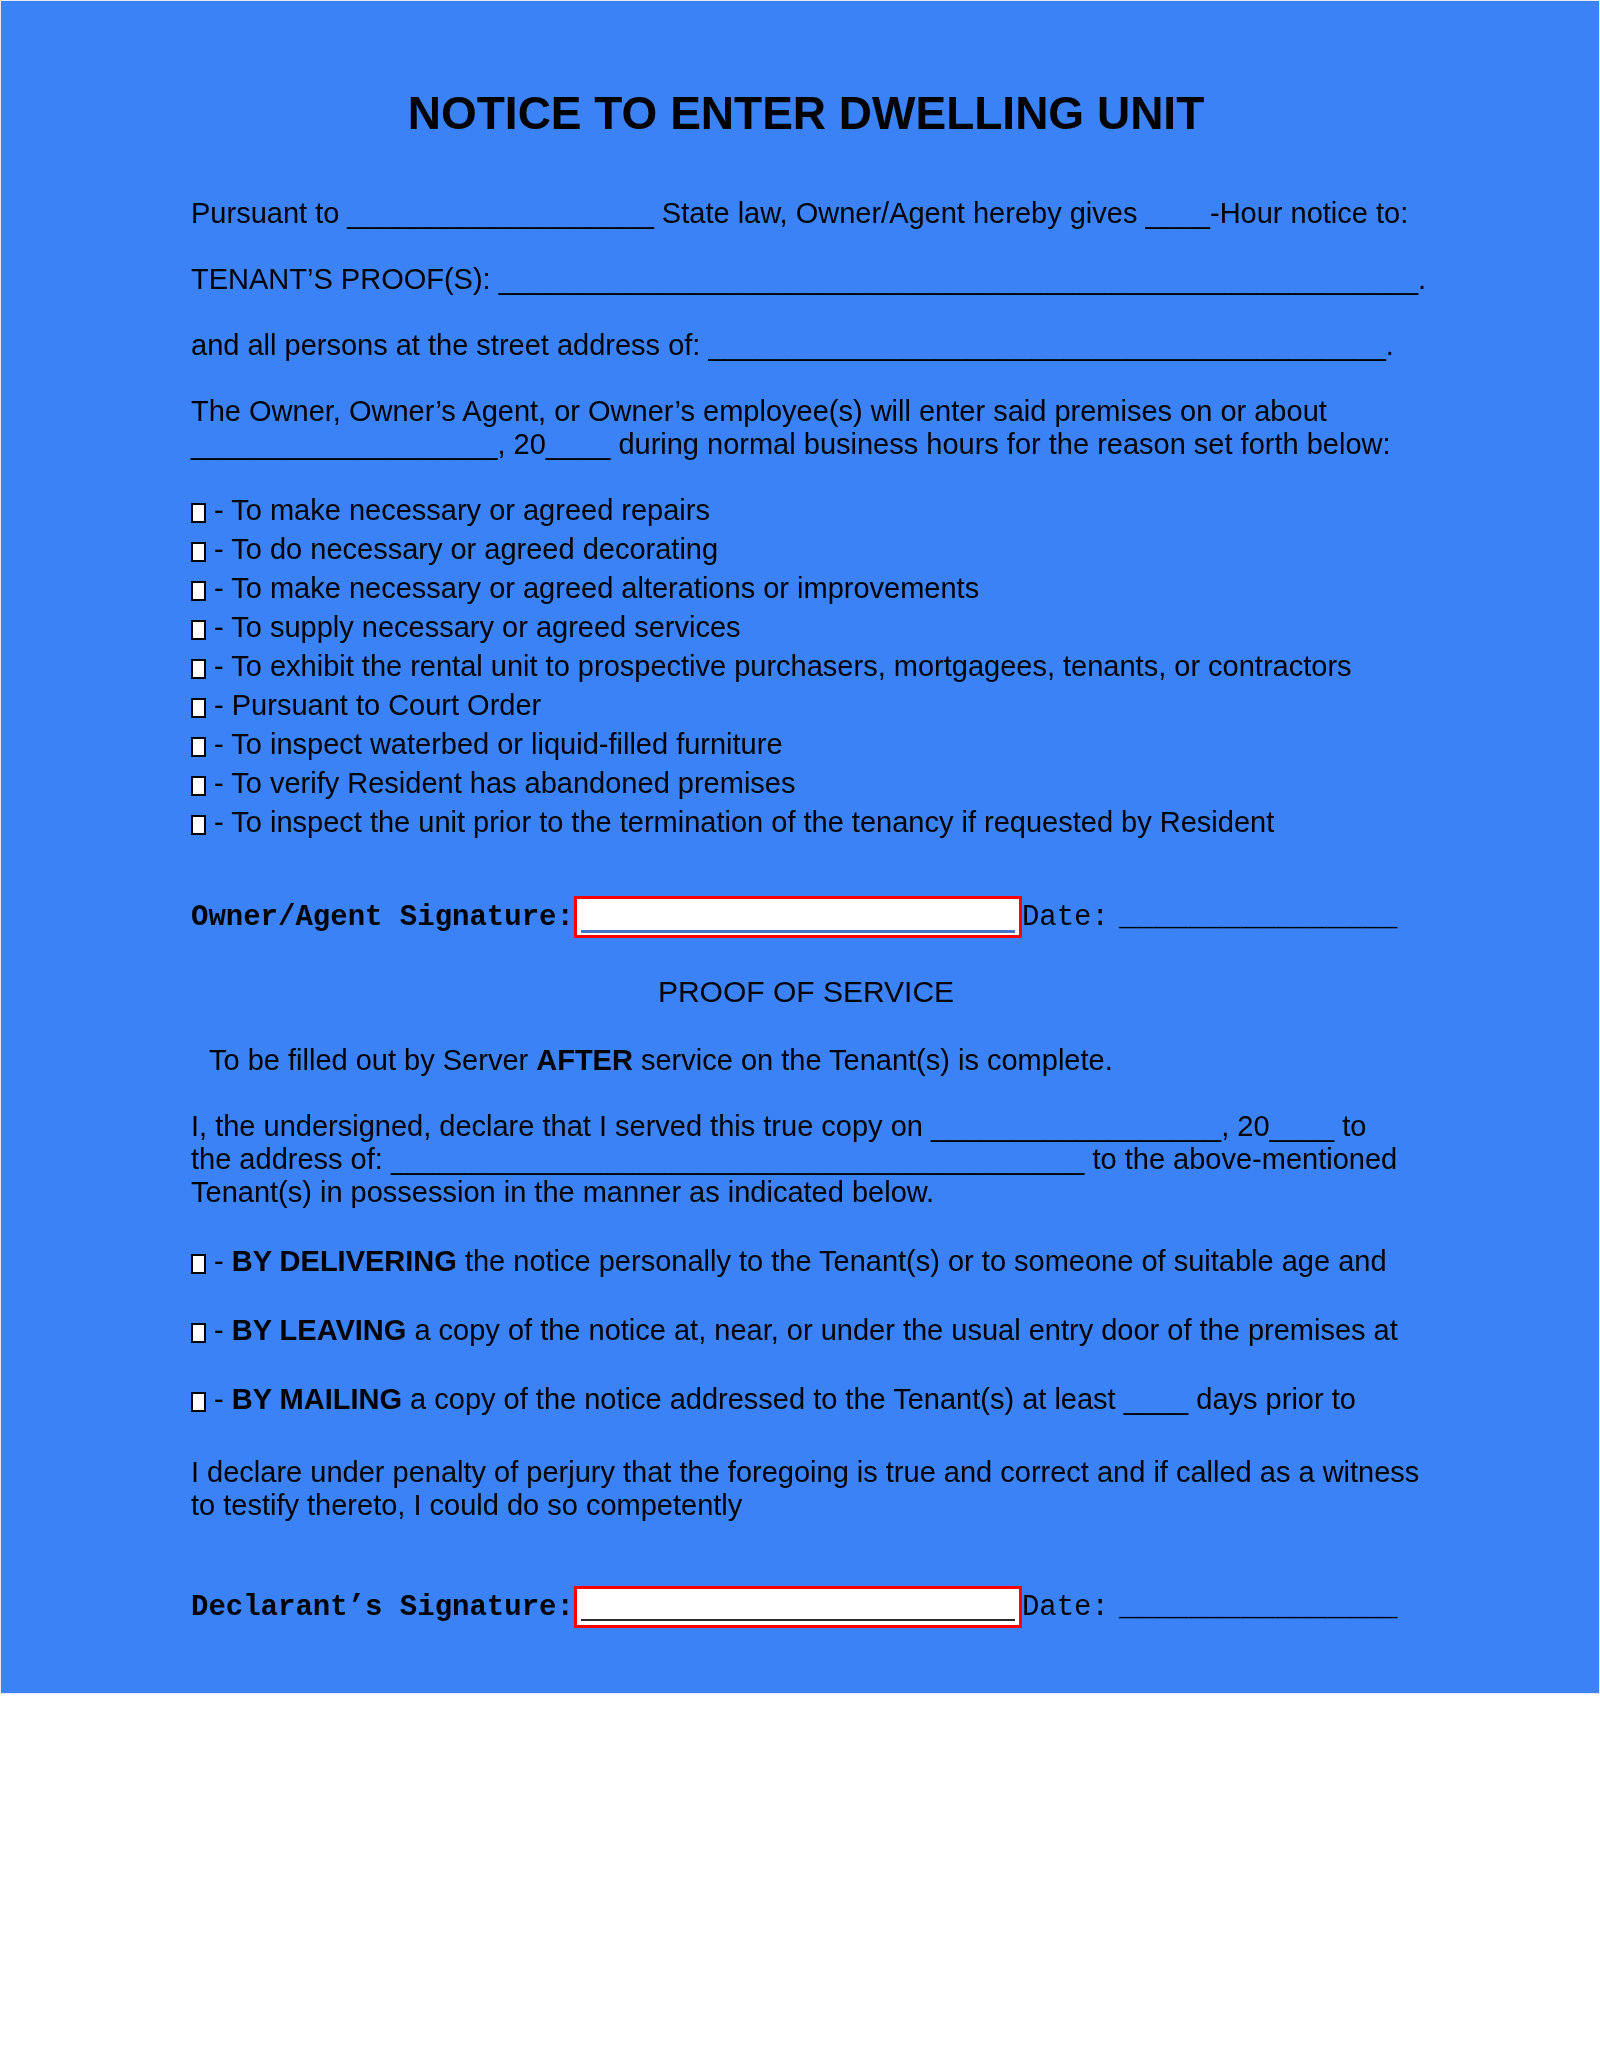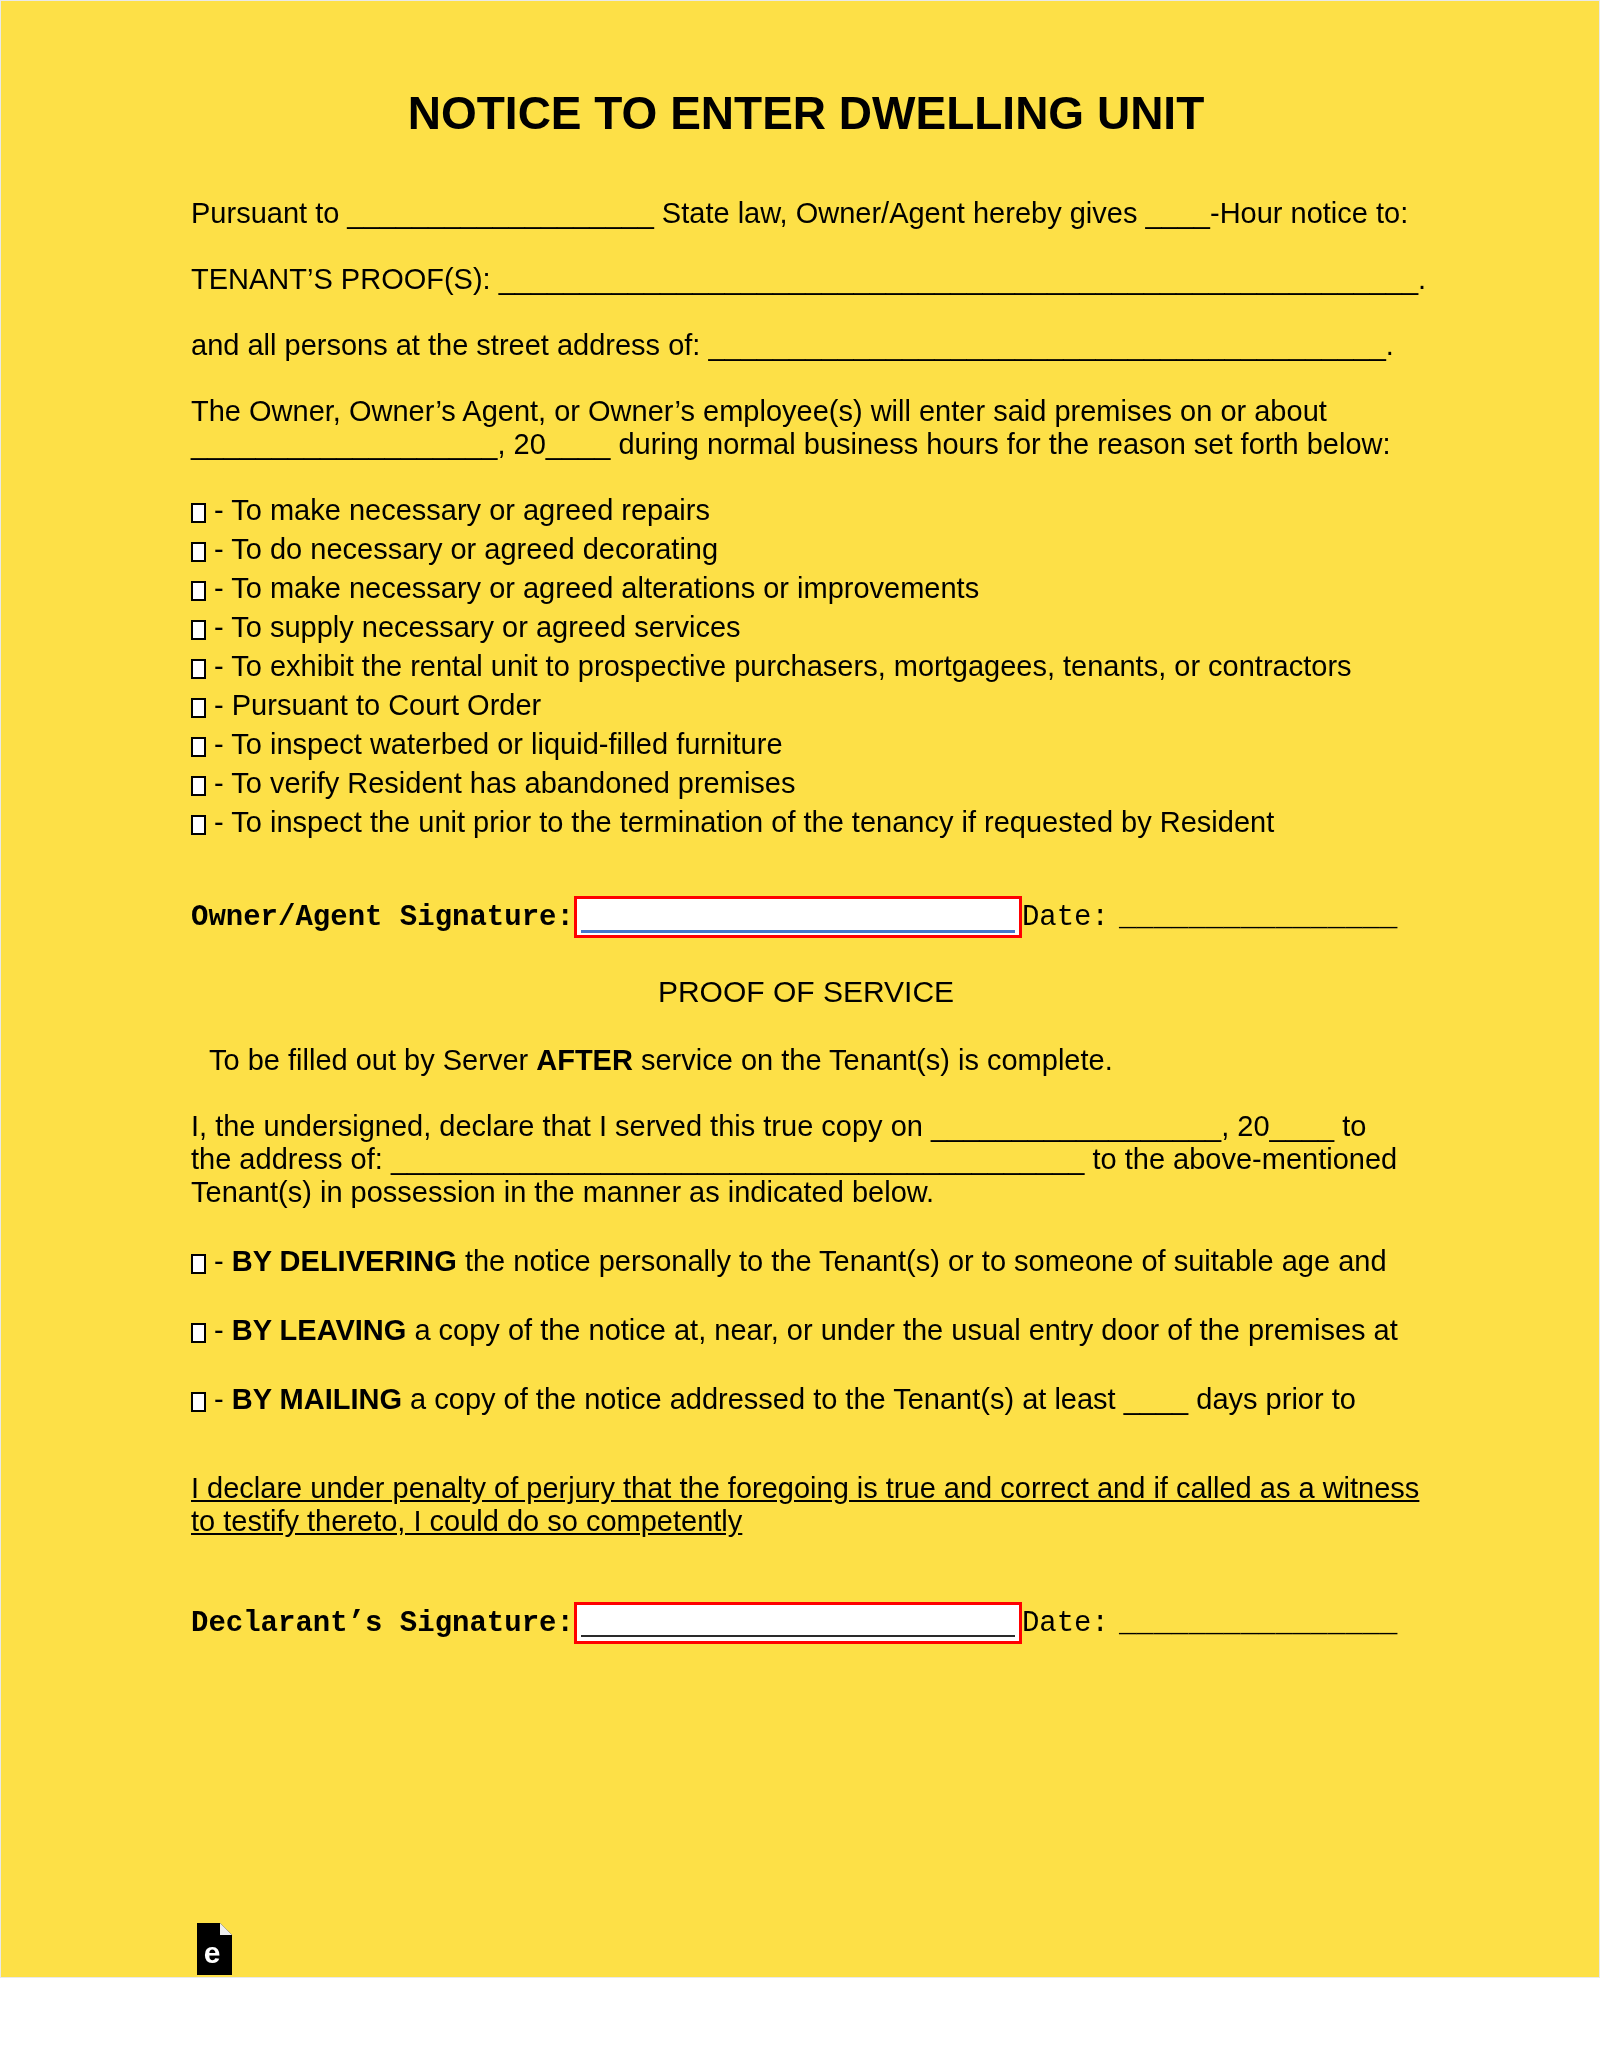--- a/index.html
+++ b/index.html
@@ -1,35 +1,35 @@
 <!DOCTYPE html>
 <html><head>
 <meta charset="utf-8">
 <style>
   html,body{margin:0;padding:0;background:#ffffff;}
   .page{
     position:relative;
-    width:1600px;height:1978px;
-    background:#fde047;
+    width:1600px;height:1694px;
+    background:#3b82f6;
     box-sizing:border-box;
     border:1px solid #e9e9e9;
     font-family:"Liberation Sans","DejaVu Sans",sans-serif;
     font-size:29px;line-height:33px;color:#000;
     overflow:hidden;
   }
   .content{position:absolute;left:190px;top:0;width:1230px;}
   .title{margin-top:88px;font-size:46px;line-height:48px;font-weight:bold;text-align:center;white-space:nowrap;}
   .heading{margin-top:34px;font-size:30px;line-height:36px;font-weight:normal;text-align:center;}
   .para{margin:0;}
   .line{white-space:nowrap;}
   .b{font-weight:bold;}
   .m-intro{margin-top:60px;}
   .m-std{margin-top:33px;}
   .m-note{margin-top:34px;margin-left:18px;}
-  .m-perjury{margin-top:56px;text-decoration:underline;}
+  .m-perjury{margin-top:40px;}
   .reasons{margin-top:30px;}
   .reason{line-height:39px;white-space:nowrap;}
   .cb{
     display:inline-block;width:15px;height:20px;
     border:2px solid #000;box-sizing:border-box;
     vertical-align:-3px;background:#fff;
   }
   .method{margin-top:36px;}
   .sig-row{display:flex;align-items:center;height:46px;white-space:nowrap;font-family:Liberation Mono, monospace;}
   .m-sig1{margin-top:52px;}

